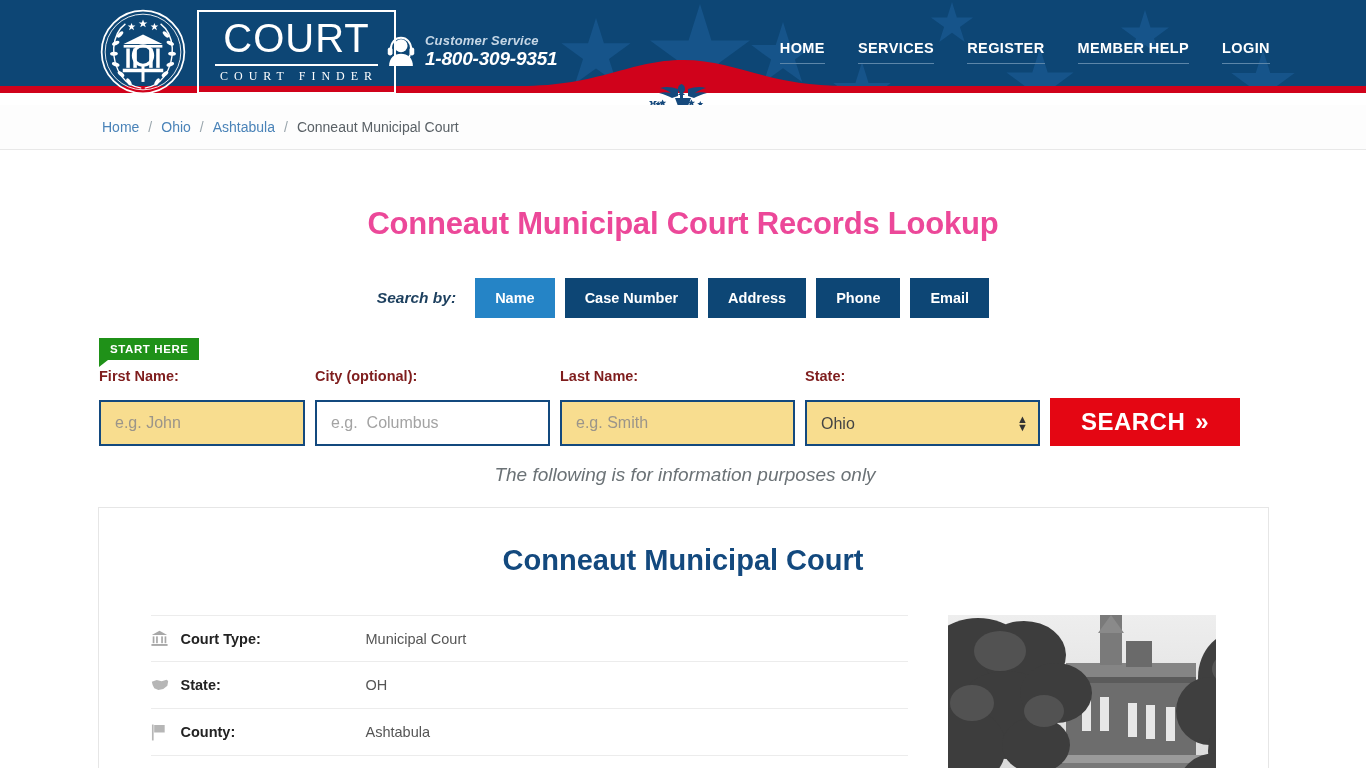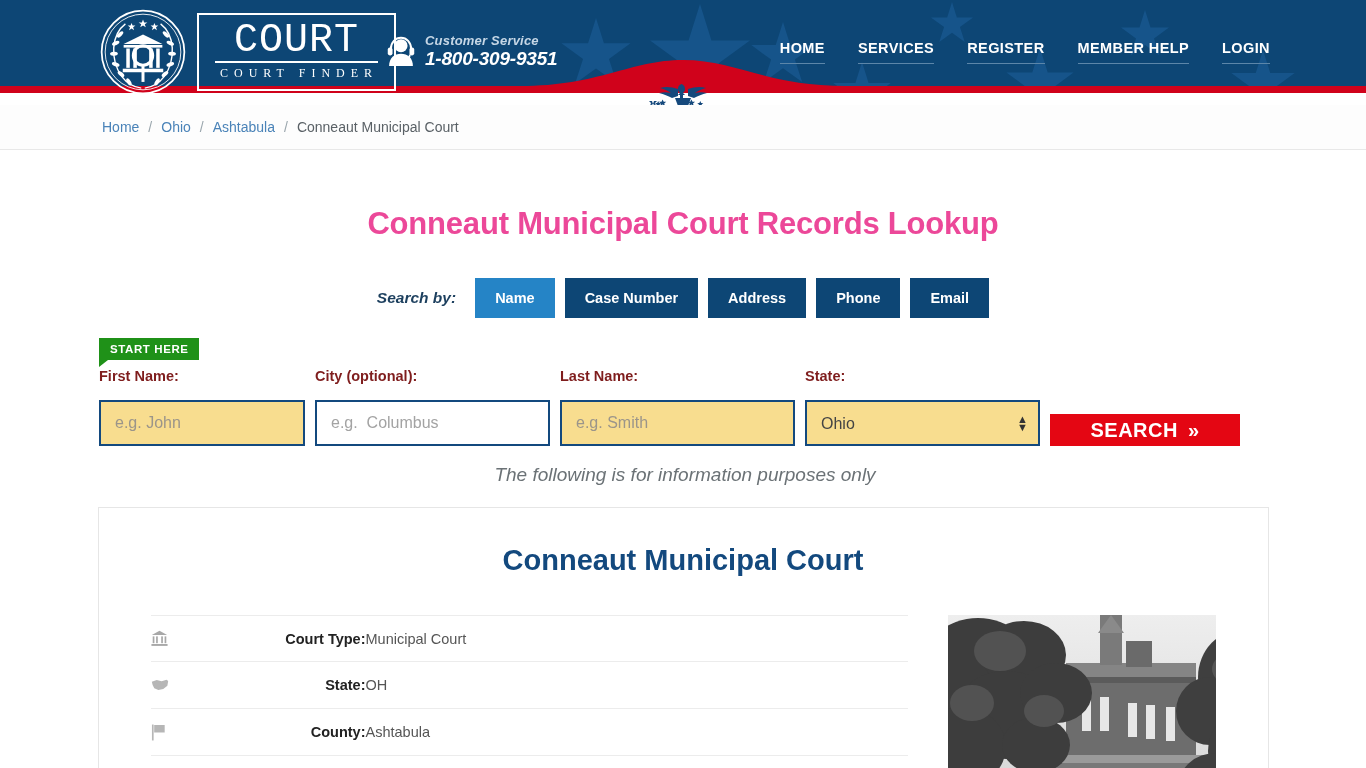--- a/index.html
+++ b/index.html
@@ -32,26 +32,26 @@
     position: absolute; left: 99px; top: 8px;
     display: flex; align-items: center; gap: 10px;
   }
   .seal { width: 88px; height: 88px; }
   .logo-text-box {
     border: 2px solid #ffffff;
     padding: 6px 16px 8px 16px;
     text-align: center;
   }
   .logo-court {
-    font-family: Liberation Mono, monospace;
+    font-family: Liberation Sans, sans-serif;
     font-size: 40px; line-height: 40px;
     letter-spacing: 1px;
     color: #ffffff;
     border-bottom: 2px solid #ffffff;
-    padding-bottom: 0;
+    padding-bottom: 6px;
   }
   .logo-sub {
     font-family: "Liberation Serif", serif;
     font-size: 12px; letter-spacing: 6px;
     color: #ffffff; padding-top: 3px; padding-left: 5px;
   }
 
   .cs-block {
     position: absolute; left: 386px; top: 33px;
     display: flex; align-items: center; gap: 9px;
@@ -166,26 +166,26 @@
     outline: none; cursor: pointer;
   }
   .select-arrows {
     position: absolute; right: 12px; top: 50%;
     transform: translateY(-50%);
     pointer-events: none; color: #333;
     font-size: 11px; line-height: 8px;
     display: flex; flex-direction: column; align-items: center;
   }
   .search-btn {
-    width: 190px; height: 32px;
+    width: 190px; height: 48px;
     background: #e40613;
     border: none;
     color: #ffffff;
     font-family: "Liberation Sans", sans-serif;
-    font-size: 20px; font-weight: bold; letter-spacing: .5px;
+    font-size: 24px; font-weight: bold; letter-spacing: .5px;
     display: flex; align-items: center; justify-content: center;
     gap: 10px; cursor: pointer;
   }
   .disclaimer {
     margin-top: 18px; margin-right: 0;
     text-align: center;
     font-size: 19px; font-style: italic; color: #6b7276;
   }
 
   
@@ -205,21 +205,20 @@
   .card-body {
     display: flex;
     padding: 38px 52px 0 52px;
     gap: 40px;
   }
   .info-table { flex: 0 0 757px; }
   .info-row {
     display: flex; align-items: center;
     height: 47px;
     border-bottom: 1px solid #ececec;
-    text-align: right;
   }
   .info-row:first-child { border-top: 1px solid #ececec; }
   .info-icon {
     width: 30px; display: flex; align-items: center; justify-content: flex-start;
     color: #a8a8a8;
   }
   .info-key {
     width: 185px;
     font-size: 14.5px; font-weight: bold; color: #222;
   }

